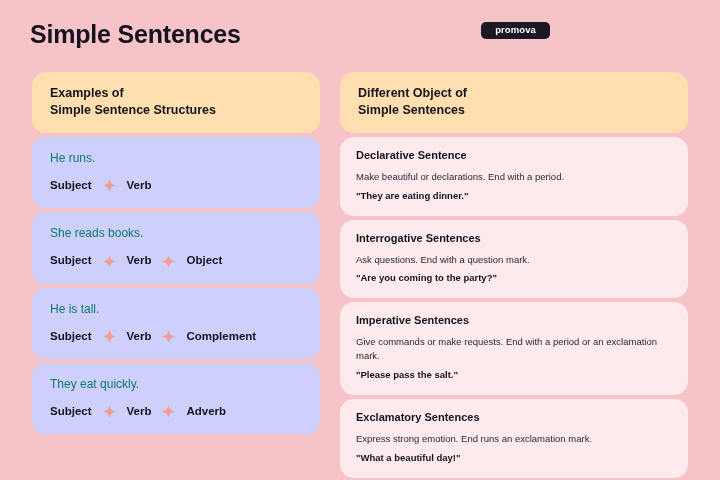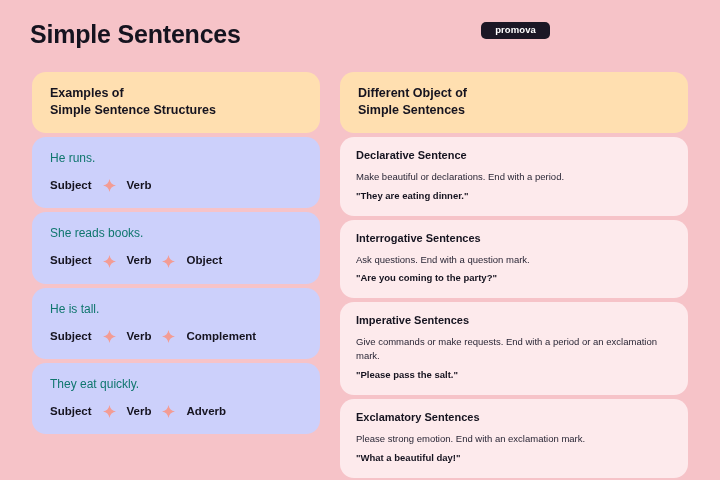--- a/index.html
+++ b/index.html
@@ -242,19 +242,19 @@
     </div>
 
     <div class="type-card">
       <div class="type-title">Imperative Sentences</div>
       <div class="type-desc">Give commands or make requests. End with a period or an exclamation mark.</div>
       <div class="type-example">"Please pass the salt."</div>
     </div>
 
     <div class="type-card">
       <div class="type-title">Exclamatory Sentences</div>
-      <div class="type-desc">Please strong emotion. End with an exclamation mark.</div>
+      <div class="type-desc">Express strong emotion. End runs an exclamation mark.</div>
       <div class="type-example">"What a beautiful day!"</div>
     </div>
 
   </div>
 
 </div>
 
 </body></html>

